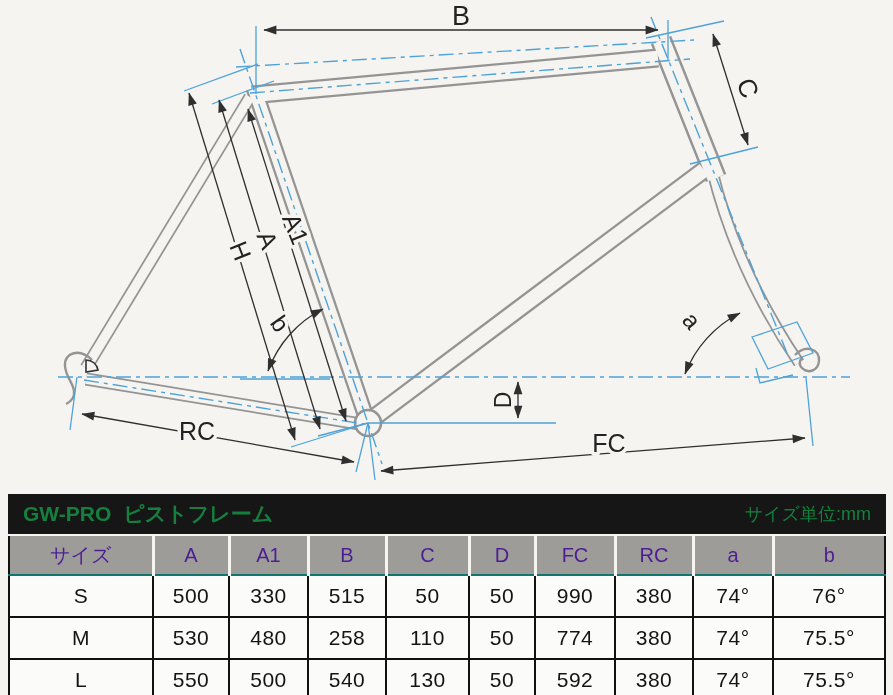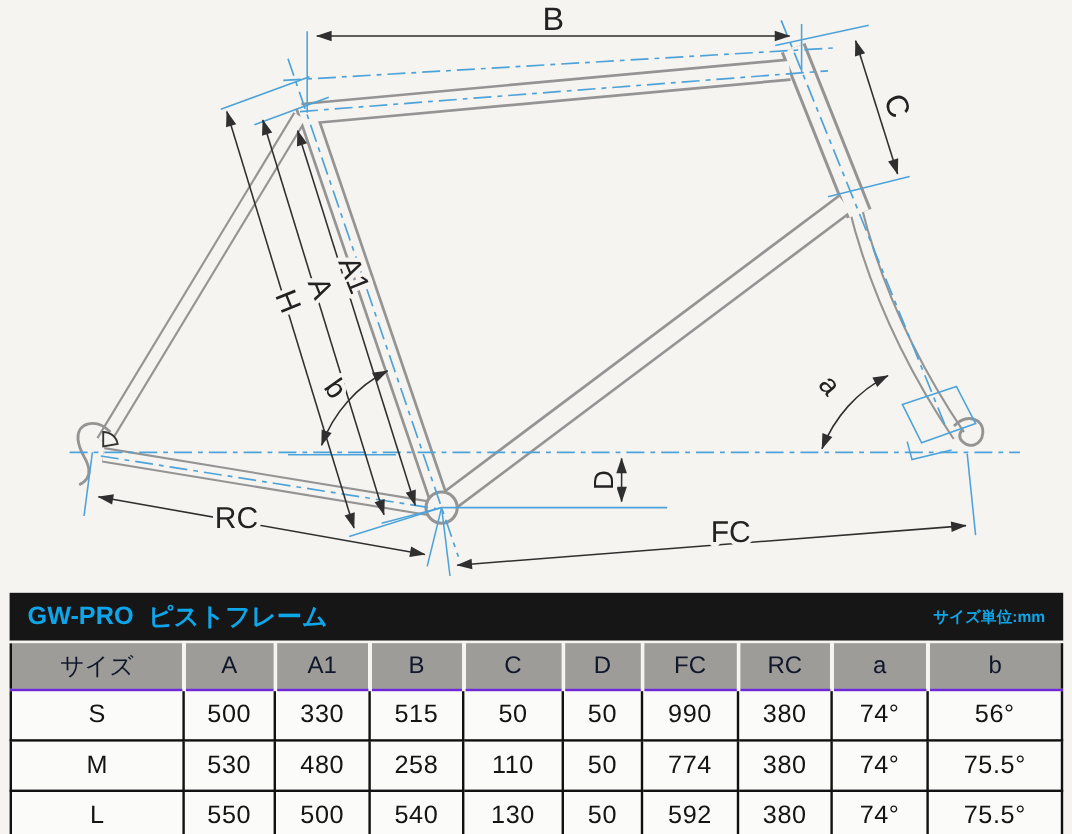--- a/index.html
+++ b/index.html
@@ -11,33 +11,33 @@
   .diagram-wrap{position:absolute;left:0;top:0;width:893px;height:492px;}
   svg text{font-family:"Liberation Sans",sans-serif;}
   .dim-label{
     fill:#222;text-anchor:middle;
     paint-order:stroke;stroke:#f5f4f0;stroke-width:7px;stroke-linejoin:round;
   }
   
   .spec{position:absolute;left:8px;top:494px;width:878px;}
   .spec-title{
     display:flex;justify-content:space-between;align-items:center;
-    background:#161616;color:#0ea5e9;height:40px;padding:0 15px;
+    background:#161616;color:#15803d;height:40px;padding:0 15px;
     font-size:21px;font-weight:bold;box-sizing:border-box;
   }
   .spec-title .left{display:flex;align-items:center;}
   .spec-title .product{margin-left:12px;}
-  .spec-title .unit{font-size:13px;font-weight:bold;}
+  .spec-title .unit{font-size:18px;font-weight:normal;}
   table.spec-grid{
     width:100%;border-collapse:collapse;table-layout:fixed;
     background:#fbfbfa;border:2px solid #111;
   }
   table.spec-grid thead th{
-    background:#9e9c98;color:#0f172a;font-weight:normal;font-size:20px;
-    height:36px;border-top:2px solid #f5f4f0;border-bottom:2px solid #6d28d9;
+    background:#9e9c98;color:#4c1d95;font-weight:normal;font-size:20px;
+    height:36px;border-top:2px solid #f5f4f0;border-bottom:2px solid #0f766e;
     border-left:3px solid #f5f4f0;overflow:hidden;
   }
   table.spec-grid thead th:first-child{border-left:none;}
   table.spec-grid tbody td{
     border:2px solid #111;text-align:center;vertical-align:middle;
     font-size:21px;color:#141414;height:38px;letter-spacing:0.5px;
   }
 </style>
 </head>
 <body>
@@ -169,21 +169,21 @@
       <tr>
         <td>S</td>
         <td>500</td>
         <td>330</td>
         <td>515</td>
         <td>50</td>
         <td>50</td>
         <td>990</td>
         <td>380</td>
         <td>74°</td>
-        <td>56°</td>
+        <td>76°</td>
       </tr>
       <tr>
         <td>M</td>
         <td>530</td>
         <td>480</td>
         <td>258</td>
         <td>110</td>
         <td>50</td>
         <td>774</td>
         <td>380</td>

